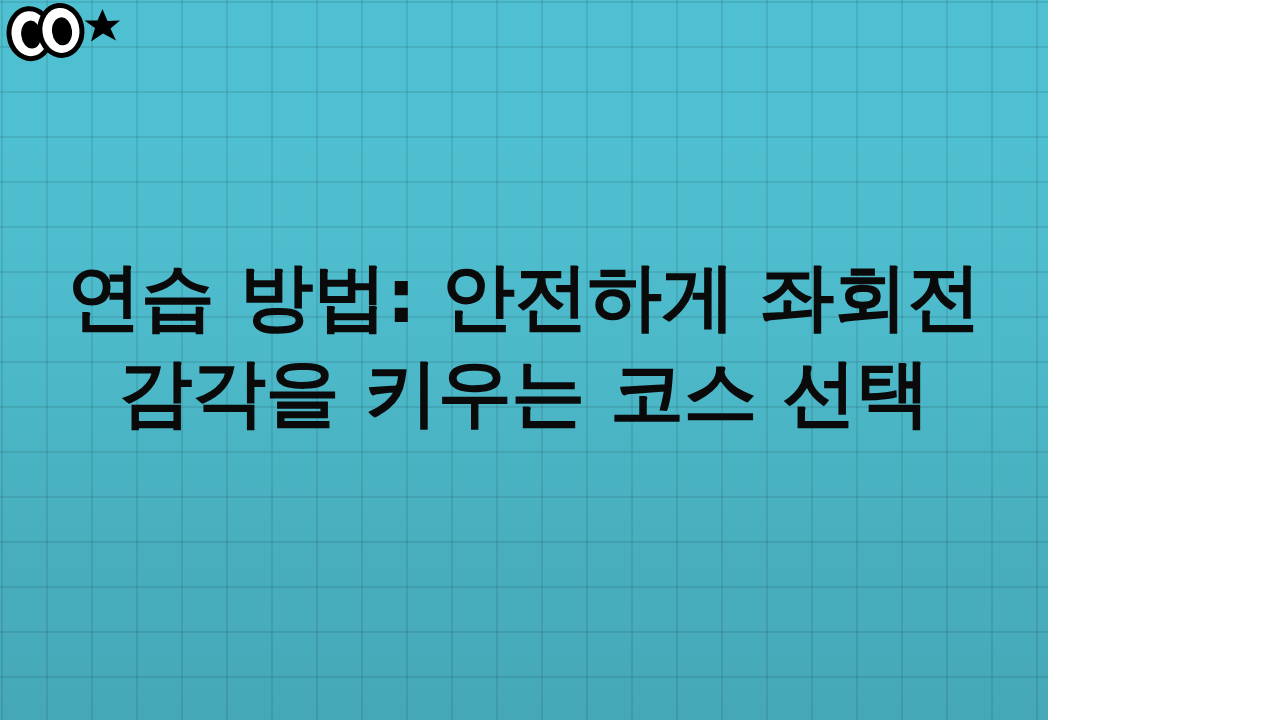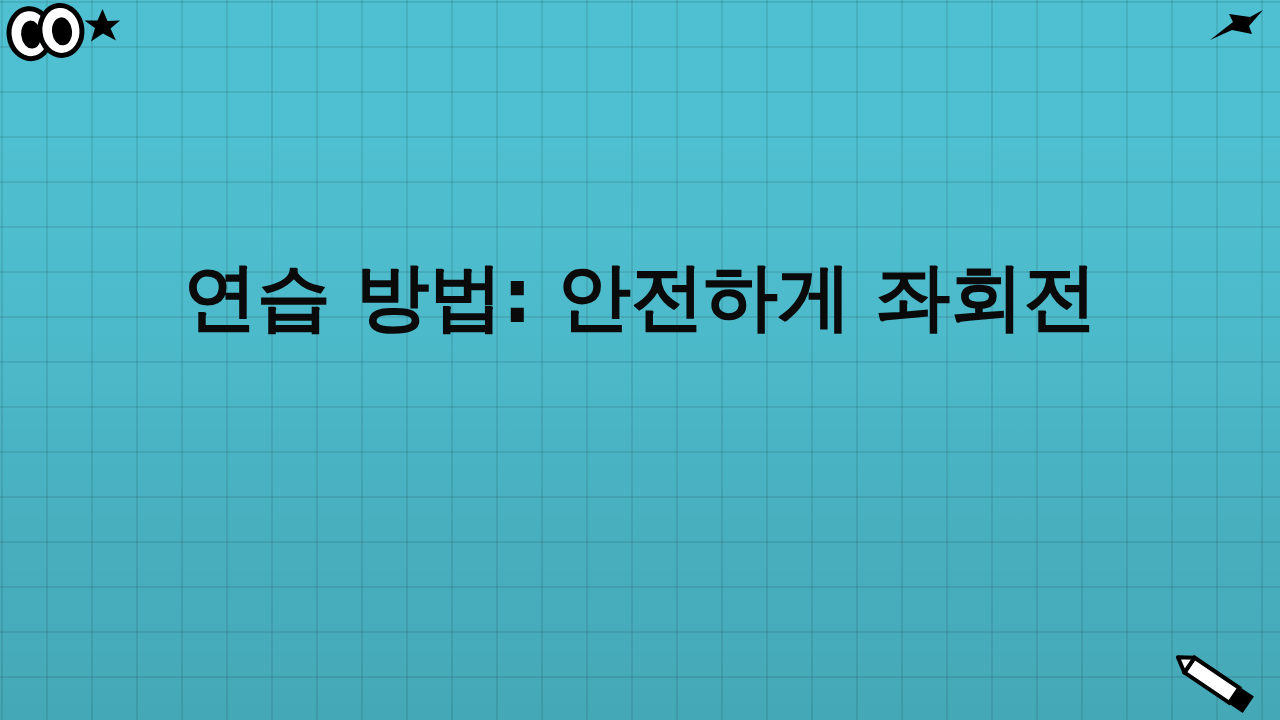--- a/index.html
+++ b/index.html
@@ -8,21 +8,21 @@
   }
   body {
     width: 1280px;
     height: 720px;
     overflow: hidden;
     font-family: "Liberation Sans", sans-serif;
   }
 
   #slide {
     position: relative;
-    width: 1280px;
+    width: 1048px;
     height: 720px;
     overflow: hidden;
     background-color: #4fc0d1;
     background-image:
       linear-gradient(to bottom,
         rgba(255,255,255,0.00) 0%,
         rgba(255,255,255,0.00) 18%,
         rgba(0,0,0,0.035) 48%,
         rgba(0,0,0,0.085) 72%,
         rgba(0,0,0,0.125) 100%);
@@ -105,15 +105,16 @@
       <g transform="rotate(34 48 35)">
         <rect x="16" y="26" width="54" height="18" fill="#ffffff" stroke="#000000" stroke-width="4"></rect>
         <path d="M16 26 L2 35 L16 44 Z" fill="#ffffff" stroke="#000000" stroke-width="4" stroke-linejoin="round"></path>
         <rect x="69" y="25" width="18" height="20" fill="#000000"></rect>
       </g>
     </svg>
   </div>
 
   <div id="title-block">
     <span class="title-line">연습 방법: 안전하게 좌회전</span>
+    <span class="title-line">감각을 키우는 코스 선택</span>
   </div>
 
 </div>
 
 </body></html>

